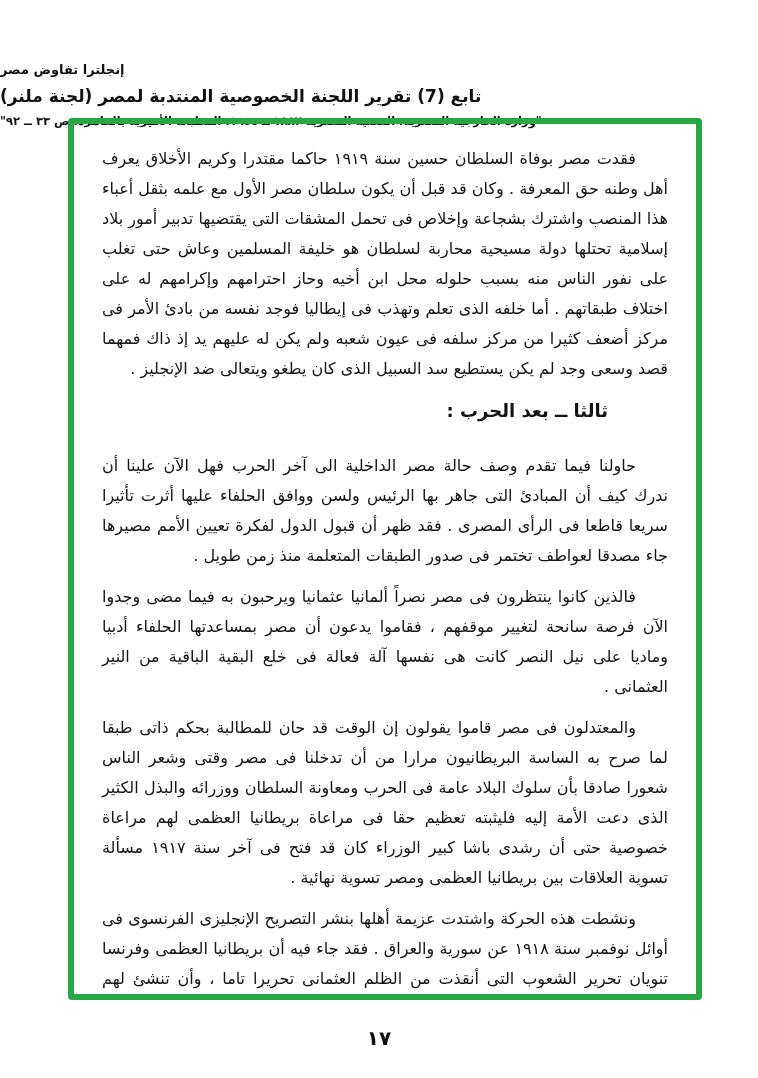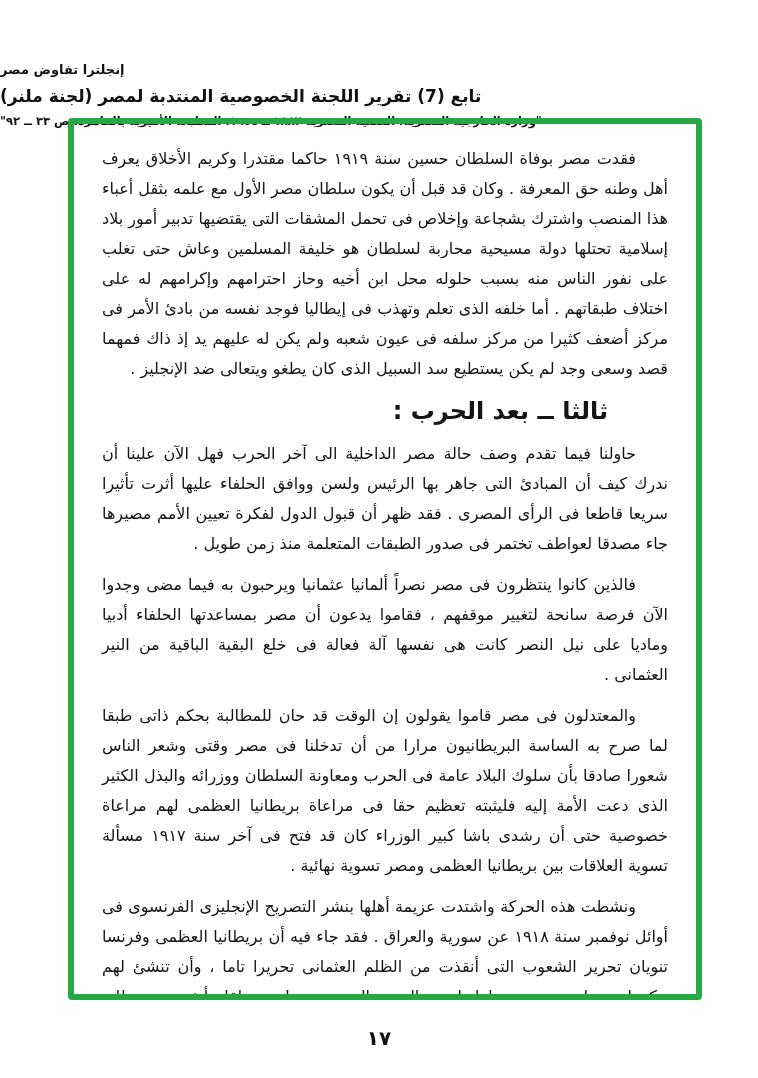--- a/index.html
+++ b/index.html
@@ -59,23 +59,23 @@
     font-size: 16px;
     line-height: 30px;
     color: #141414;
   }
   .body-text p {
     margin: 0 0 11px 0;
     text-indent: 32px;
   }
   .section-heading {
     direction: rtl;
-    font-size: 24px;
+    font-size: 18px;
     font-weight: bold;
-    margin: 12px 60px 13px 0;
+    margin: 12px 60px 25px 0;
     text-align: right;
   }
   
   .page-number {
     position: absolute;
     top: 1026px;
     left: 0;
     width: 100%;
     text-align: center;
     font-size: 20px;

